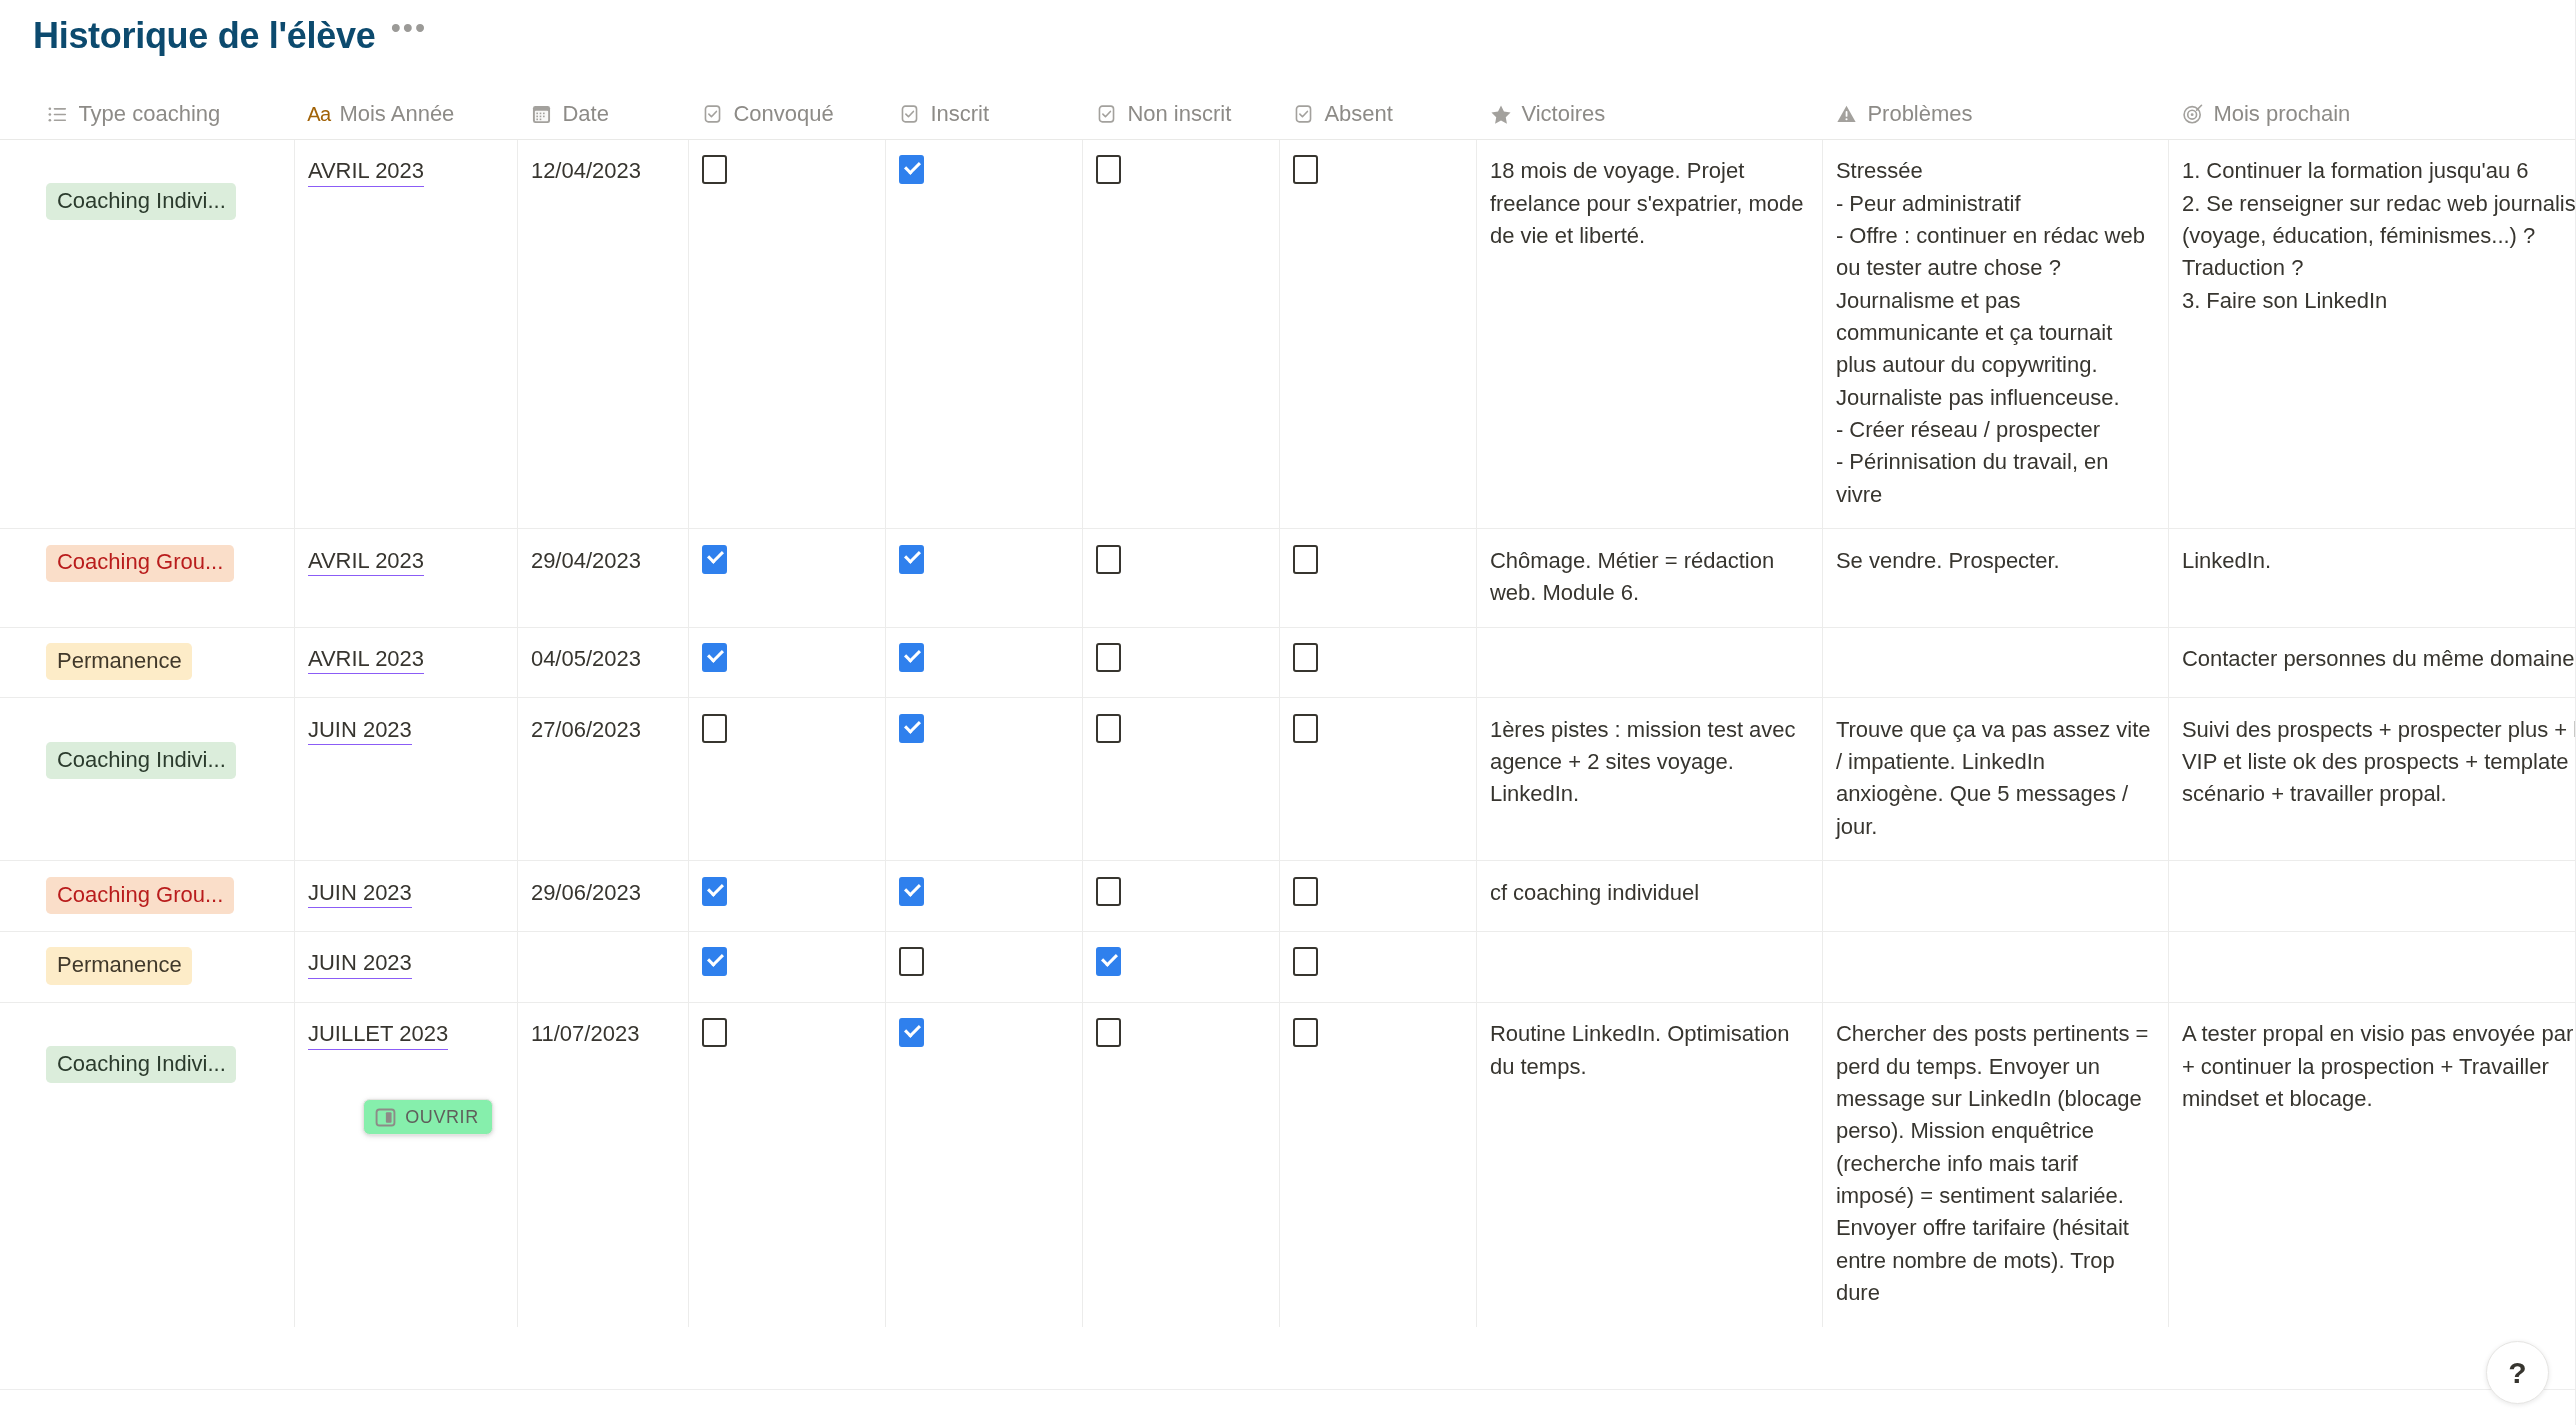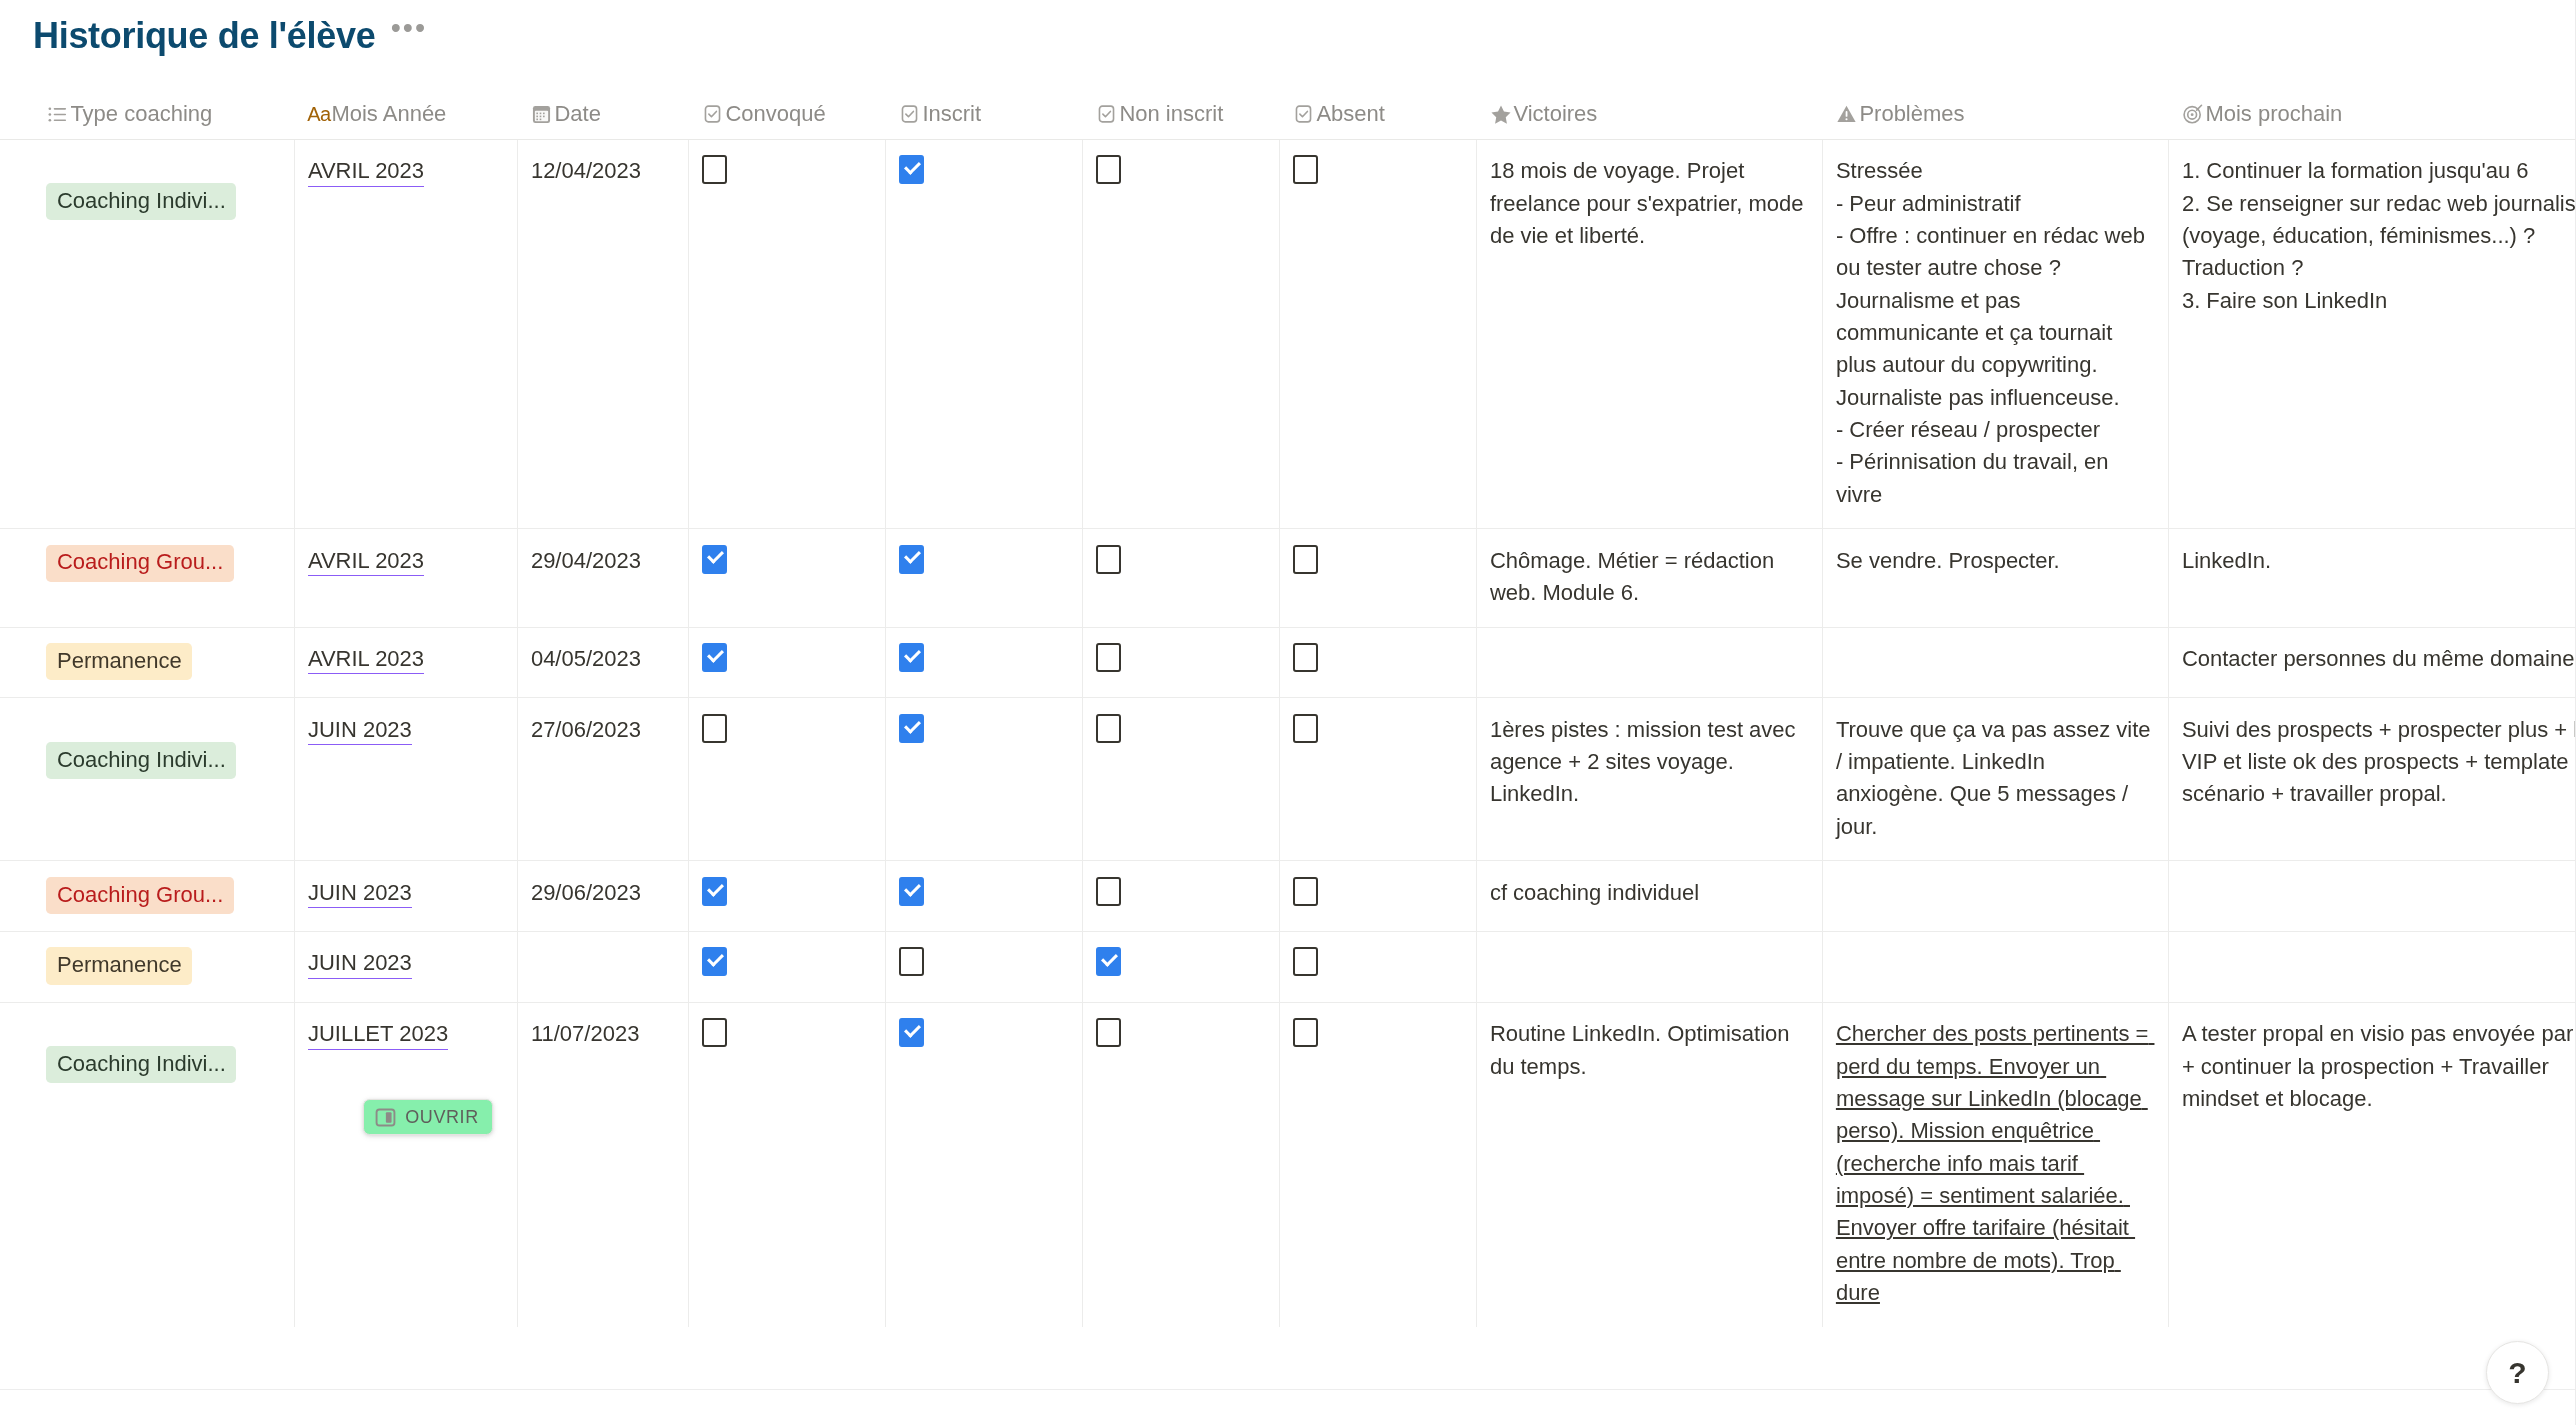--- a/index.html
+++ b/index.html
@@ -68,21 +68,21 @@
     font-size: 22px;
     color: #8d8b87;
     text-align: left;
     padding: 11.5px 13.4px 13.4px 13.4px;
     vertical-align: bottom;
     border-bottom: 1px solid #e9e9e7;
     white-space: nowrap;
     height: 56px;
   }
   thead th.gutter { padding: 0; border-bottom: 1px solid #e9e9e7; }
-  .th-inner { display: flex; align-items: center; gap: 1px; margin-top: 28px; }
+  .th-inner { display: flex; align-items: center; gap: 9px; margin-top: 28px; }
   .th-label { line-height: 1; }
 
   
   .hicon { display: inline-flex; align-items: center; justify-content: center;
            width: 23px; height: 23px; flex: 0 0 23px; color: #a3a19d; }
   .hicon svg { display: block; }
   .hicon.aa { font-size: 20px; color: #a16207; font-weight: 400; letter-spacing: -0.5px; }
 
   tbody td {
     vertical-align: top;
@@ -452,21 +452,21 @@
           <tr>
             <td class="gutter"></td>
             <td><span class="pill pill-green">Coaching Indivi...</span></td>
             <td><span class="cell-link">JUILLET 2023</span></td>
             <td class="cell-date">11/07/2023</td>
             <td class="cb"><span class="checkbox off"></span></td>
             <td class="cb"><span class="checkbox on"></span></td>
             <td class="cb"><span class="checkbox off"></span></td>
             <td class="cb"><span class="checkbox off"></span></td>
             <td style="white-space: pre-wrap;">Routine LinkedIn. Optimisation du temps.</td>
-            <td style="white-space: pre-wrap; text-decoration: underline;">Chercher des posts pertinents = perd du temps. Envoyer un message sur LinkedIn (blocage perso). Mission enquêtrice (recherche info mais tarif imposé) = sentiment salariée. Envoyer offre tarifaire (hésitait entre nombre de mots). Trop dure</td>
+            <td style="white-space: pre-wrap;">Chercher des posts pertinents = perd du temps. Envoyer un message sur LinkedIn (blocage perso). Mission enquêtrice (recherche info mais tarif imposé) = sentiment salariée. Envoyer offre tarifaire (hésitait entre nombre de mots). Trop dure</td>
             <td class="c-last" style="white-space: pre-wrap;">A tester propal en visio pas envoyée par mail + continuer la prospection + Travailler mindset et blocage.</td>
           </tr>
         </tbody>
     </table>
 
     <div class="ouvrir-btn">
       <span class="ouvrir-ico">
         <svg width="21" height="19" viewBox="0 0 22 20" fill="none">
           <rect x="1.6" y="1.6" width="18.8" height="16.8" rx="3" stroke="currentColor" stroke-width="2"></rect>
           <rect x="11.4" y="4.6" width="6" height="10.8" rx="1" fill="currentColor"></rect>

